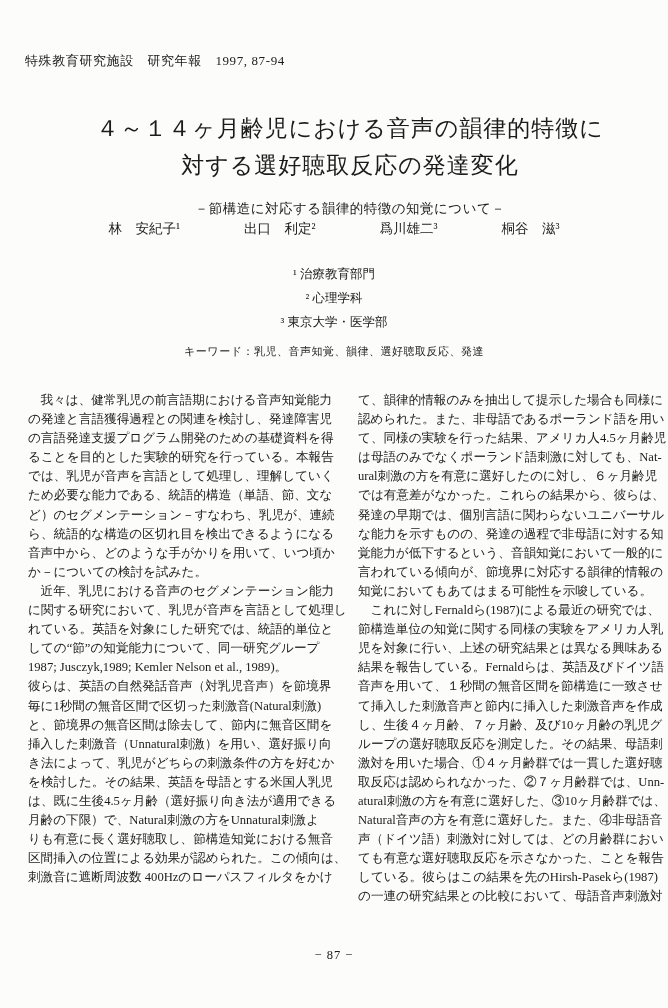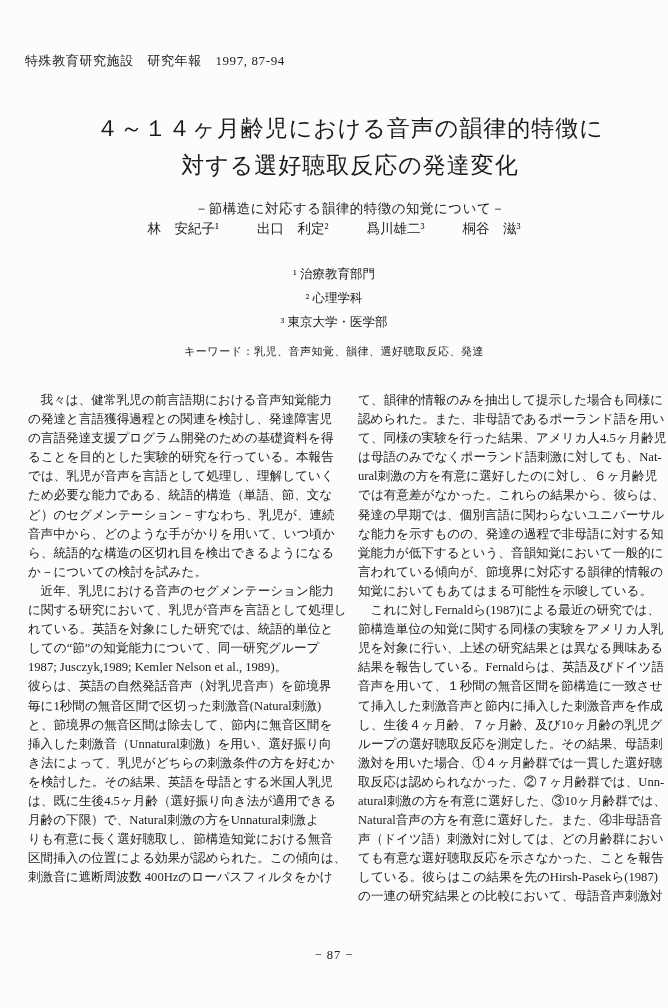--- a/index.html
+++ b/index.html
@@ -46,21 +46,21 @@
   .authors {
     position: absolute;
     top: 220px;
     left: 0;
     width: 100%;
     text-align: center;
     font-size: 13.5px;
   }
   .author {
     display: inline-block;
-    margin: 0 19px;
+    margin: 0 32px;
   }
   .affiliations {
     position: absolute;
     top: 262px;
     left: 0;
     width: 100%;
     text-align: center;
     font-size: 12.5px;
   }
   .affiliation {
@@ -126,22 +126,22 @@
 
   <div class="columns">
     <div class="column">
         <div class="text-line">　我々は、健常乳児の前言語期における音声知覚能力</div>
         <div class="text-line">の発達と言語獲得過程との関連を検討し、発達障害児</div>
         <div class="text-line">の言語発達支援プログラム開発のための基礎資料を得</div>
         <div class="text-line">ることを目的とした実験的研究を行っている。本報告</div>
         <div class="text-line">では、乳児が音声を言語として処理し、理解していく</div>
         <div class="text-line">ため必要な能力である、統語的構造（単語、節、文な</div>
         <div class="text-line">ど）のセグメンテーション－すなわち、乳児が、連続</div>
+        <div class="text-line">ら、統語的な構造の区切れ目を検出できるようになる</div>
         <div class="text-line">音声中から、どのような手がかりを用いて、いつ頃か</div>
-        <div class="text-line">ら、統語的な構造の区切れ目を検出できるようになる</div>
         <div class="text-line">か－についての検討を試みた。</div>
         <div class="text-line">　近年、乳児における音声のセグメンテーション能力</div>
         <div class="text-line">に関する研究において、乳児が音声を言語として処理し</div>
         <div class="text-line">れている。英語を対象にした研究では、統語的単位と</div>
         <div class="text-line">しての“節”の知覚能力について、同一研究グループ</div>
         <div class="text-line">1987; Jusczyk,1989; Kemler Nelson et al., 1989)。</div>
         <div class="text-line">彼らは、英語の自然発話音声（対乳児音声）を節境界</div>
         <div class="text-line">毎に1秒間の無音区間で区切った刺激音(Natural刺激)</div>
         <div class="text-line">と、節境界の無音区間は除去して、節内に無音区間を</div>
         <div class="text-line">挿入した刺激音（Unnatural刺激）を用い、選好振り向</div>

